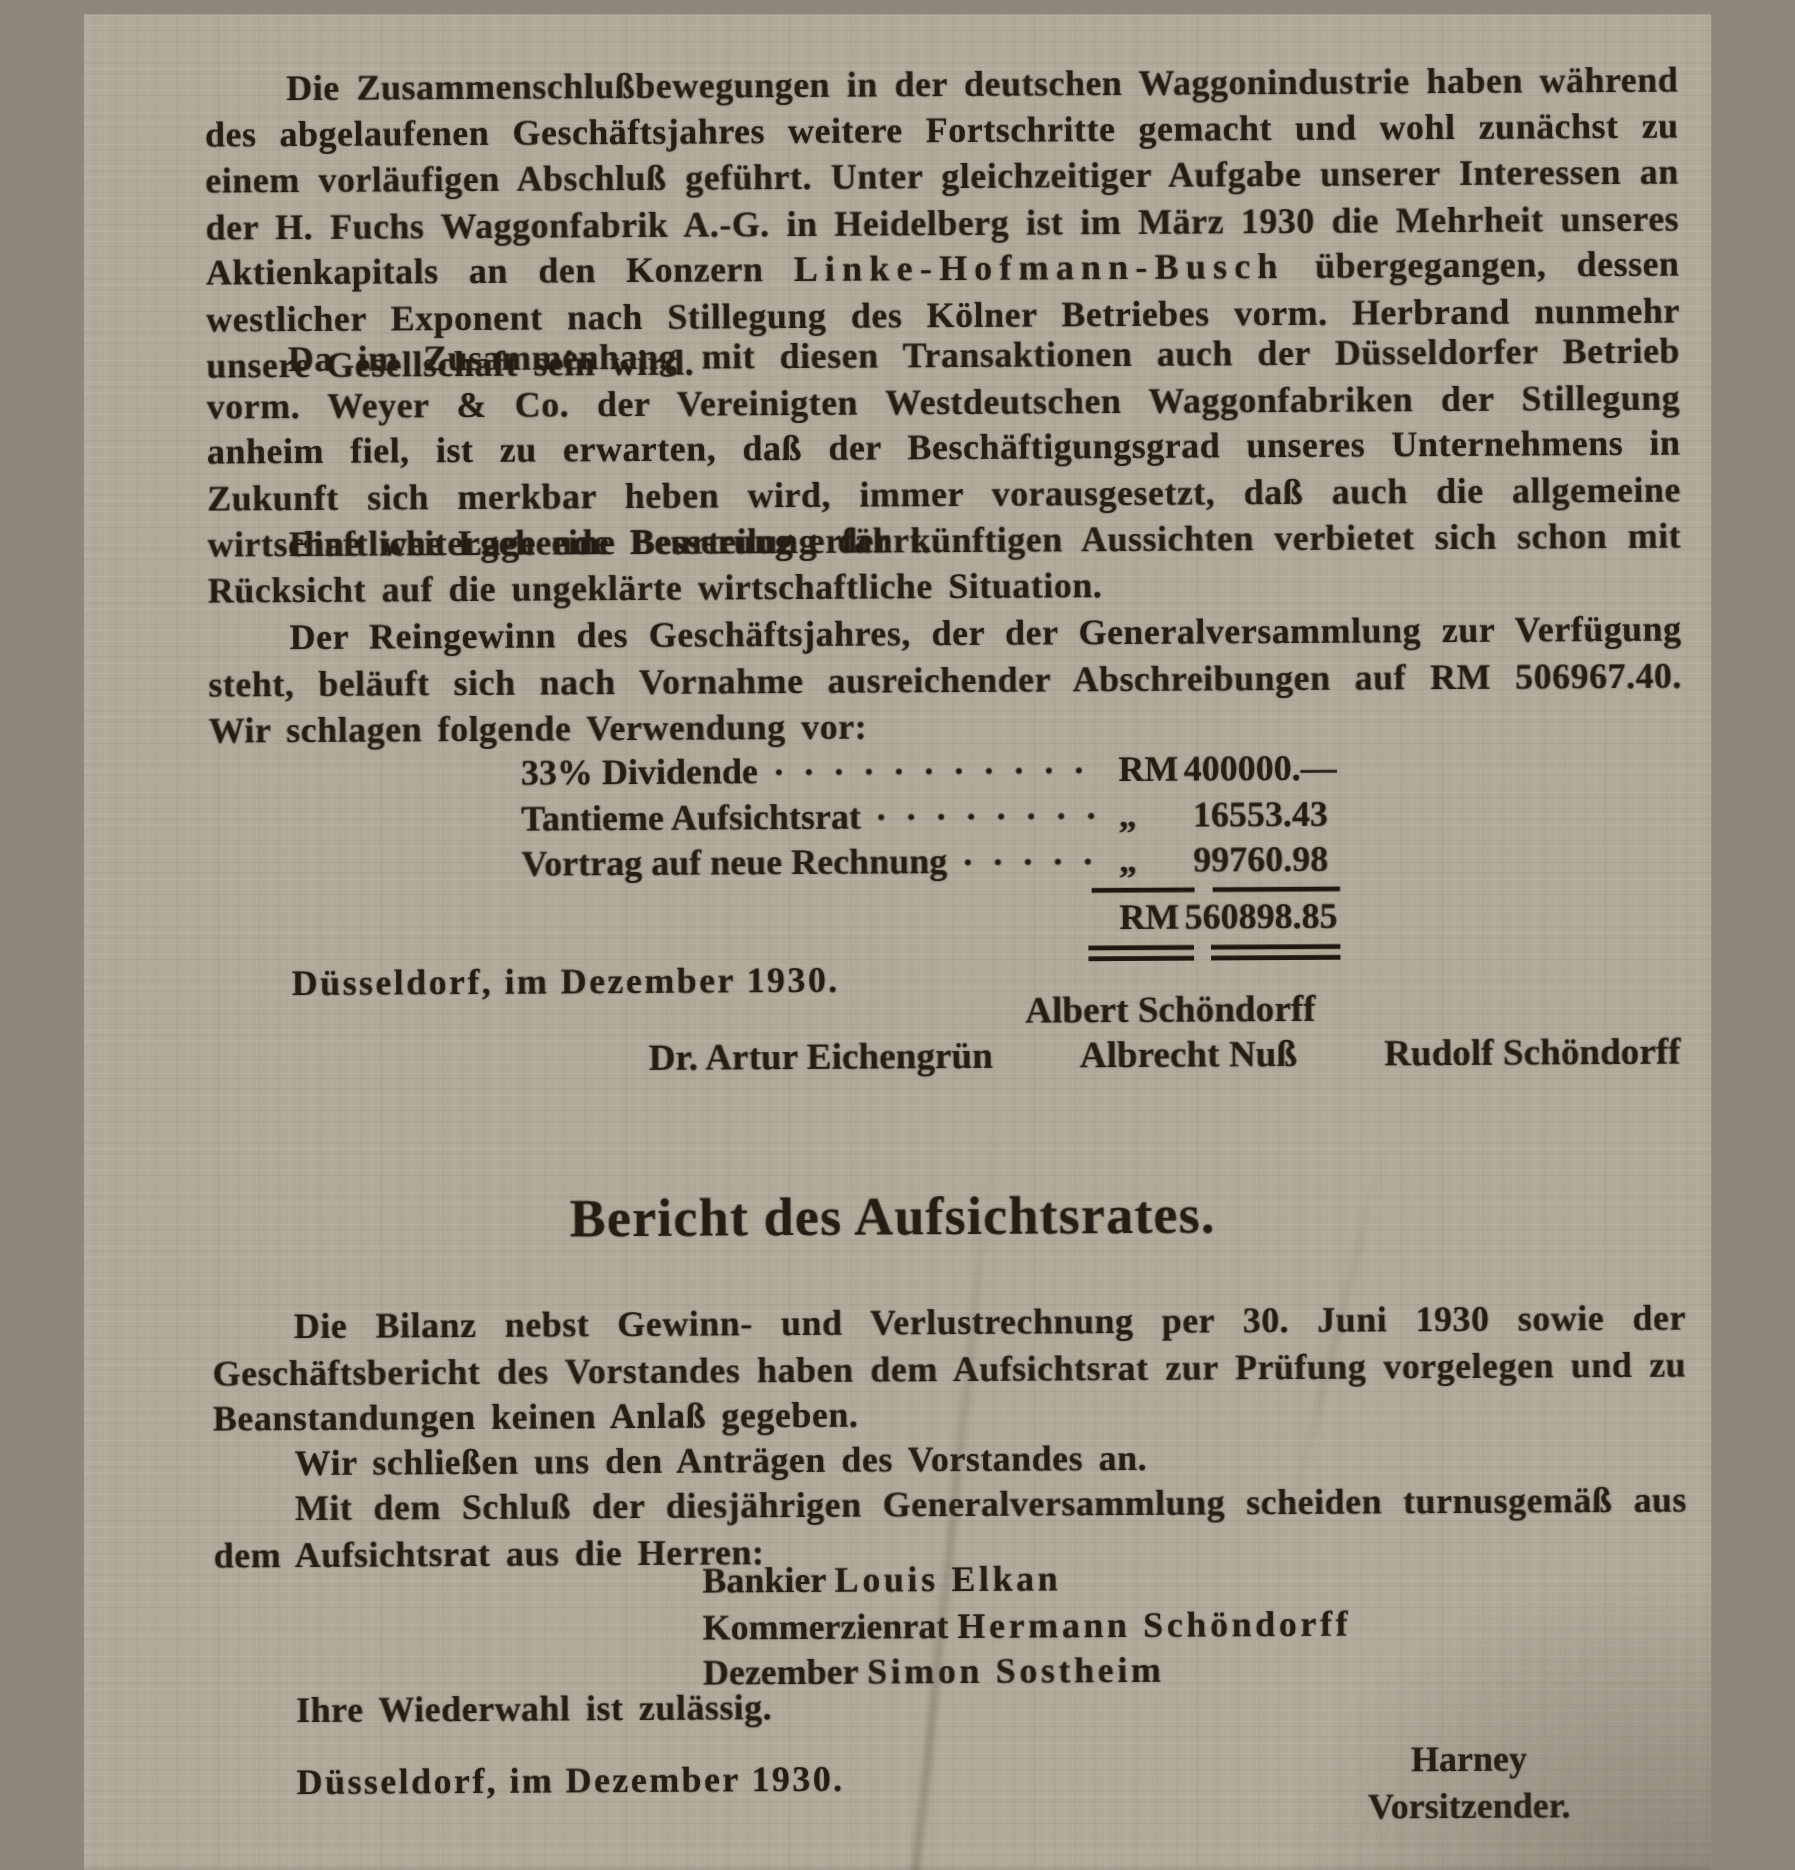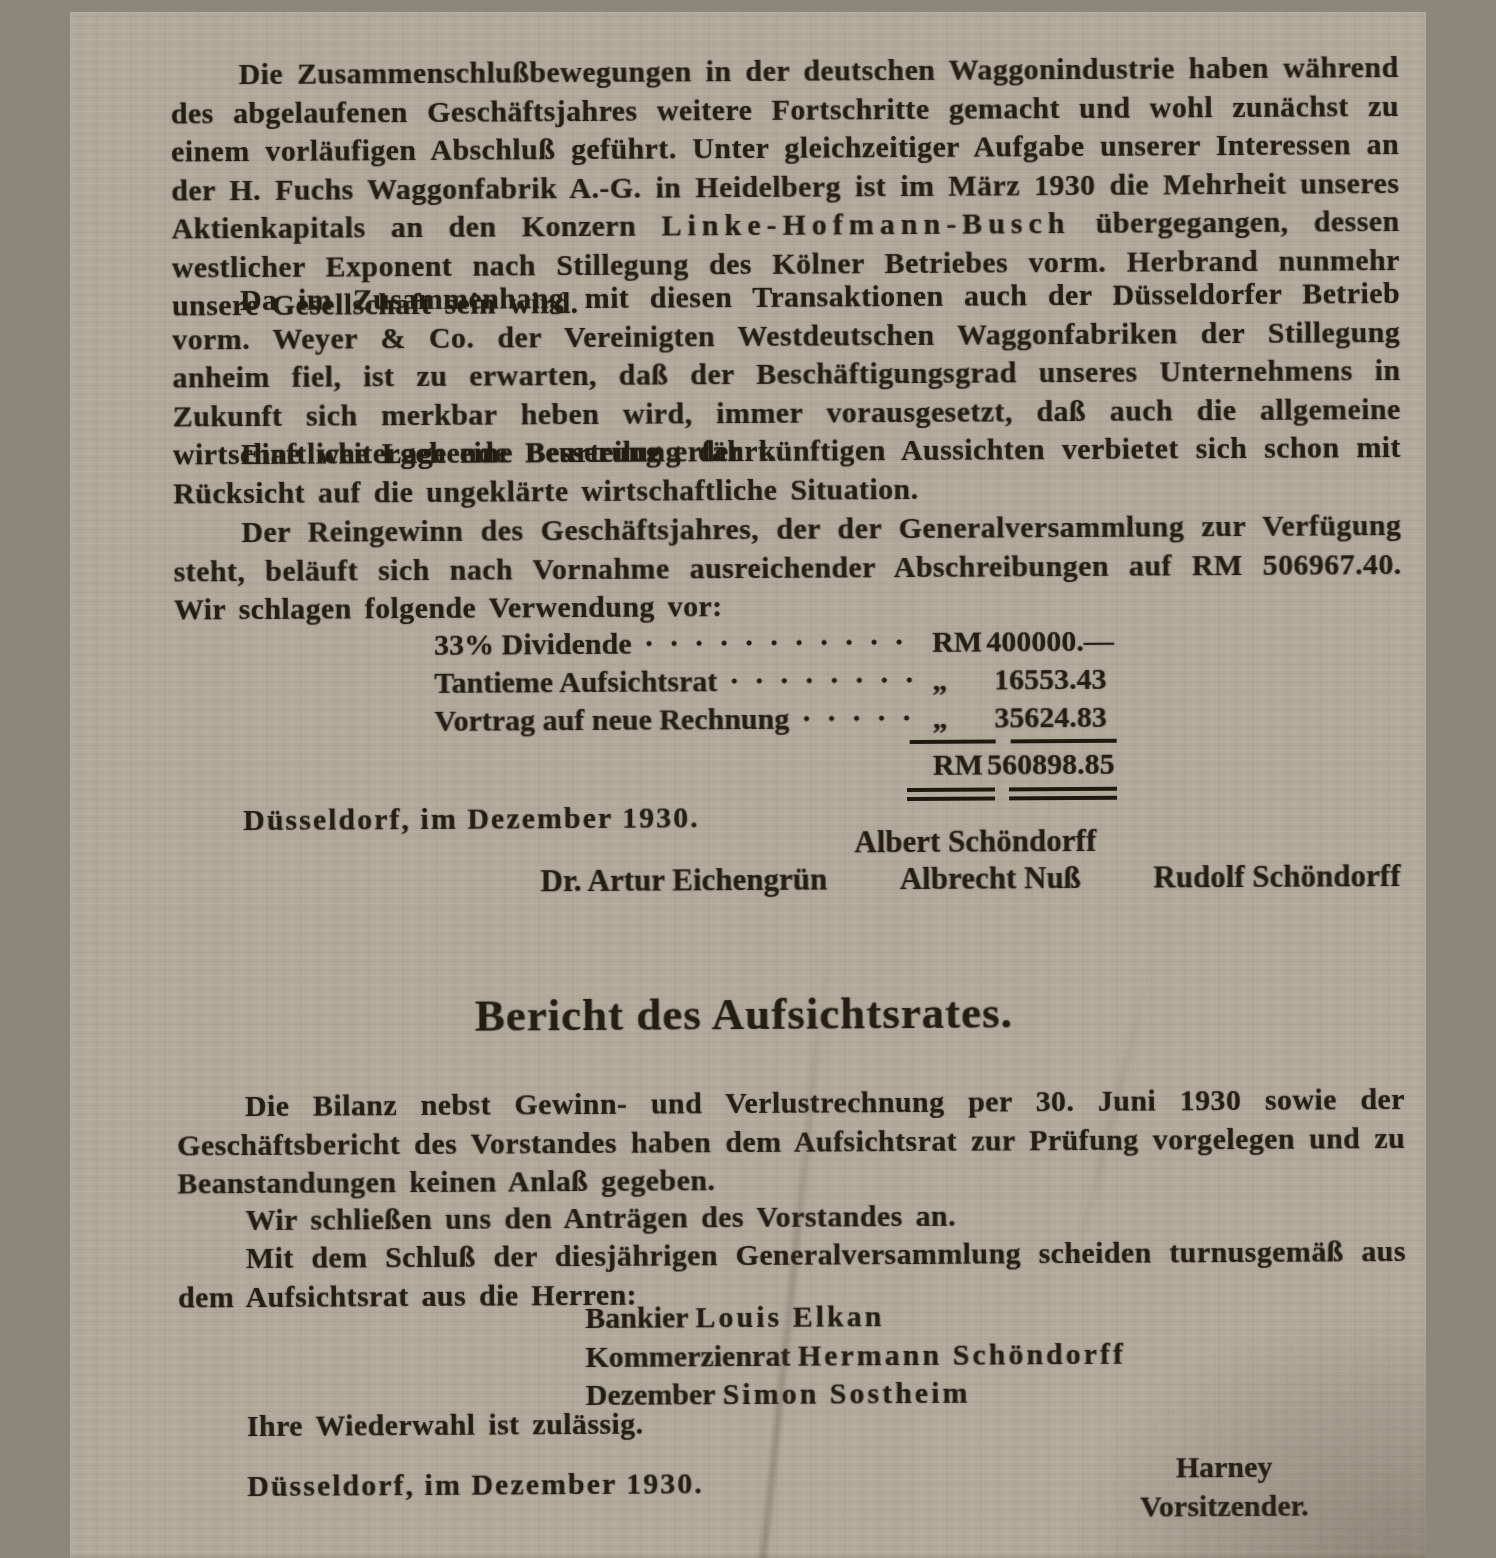--- a/index.html
+++ b/index.html
@@ -168,21 +168,21 @@
       <div class="alloc-row">
         <span class="alloc-label">Tantieme Aufsichtsrat</span>
         <span class="leader"></span>
         <span class="alloc-cur">„</span>
         <span class="alloc-amt">16553.43</span>
       </div>
       <div class="alloc-row">
         <span class="alloc-label">Vortrag auf neue Rechnung</span>
         <span class="leader"></span>
         <span class="alloc-cur">„</span>
-        <span class="alloc-amt">35624.83</span>
+        <span class="alloc-amt">99760.98</span>
       </div>
       <div class="alloc-rule"></div>
       <div class="alloc-total">
         <span class="alloc-cur">RM</span>
         <span class="alloc-amt">560898.85</span>
       </div>
       <div class="alloc-rule-dbl"></div>
     </div>
 
     <div class="txt dateline" style="top:786px">Düsseldorf, im Dezember 1930.</div>

